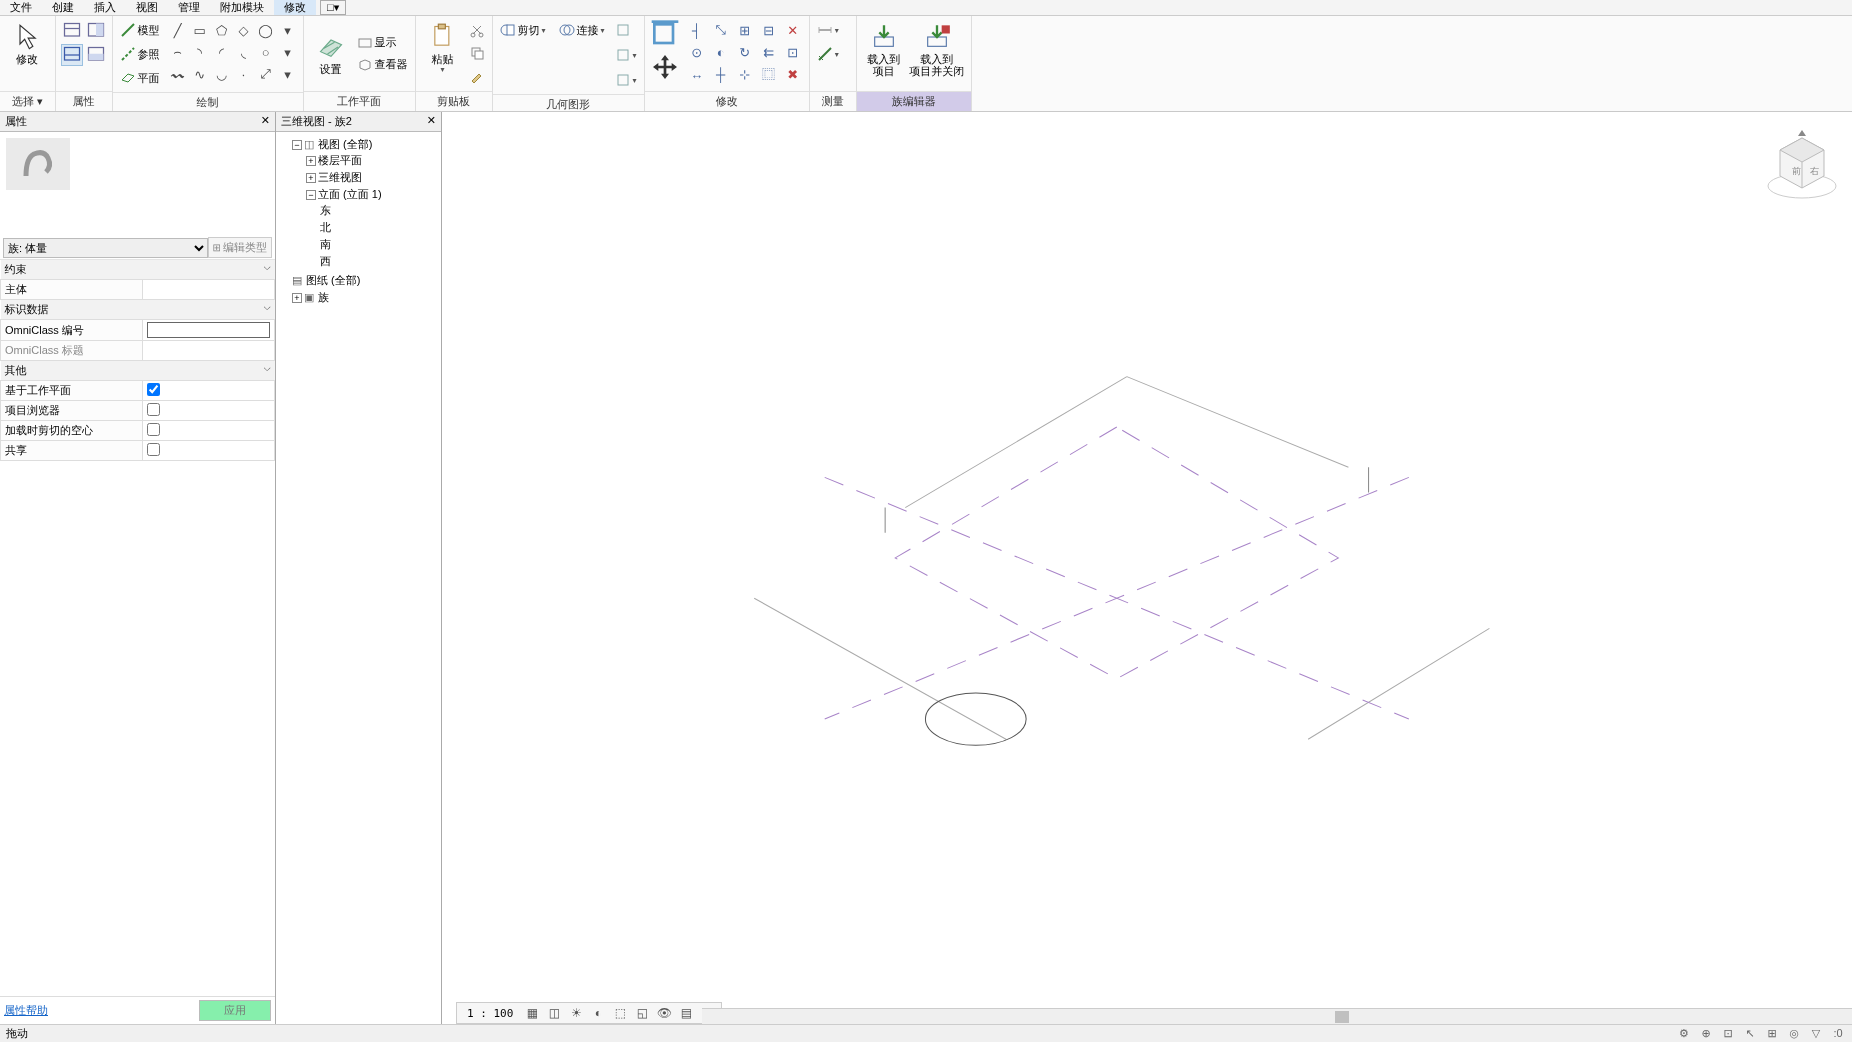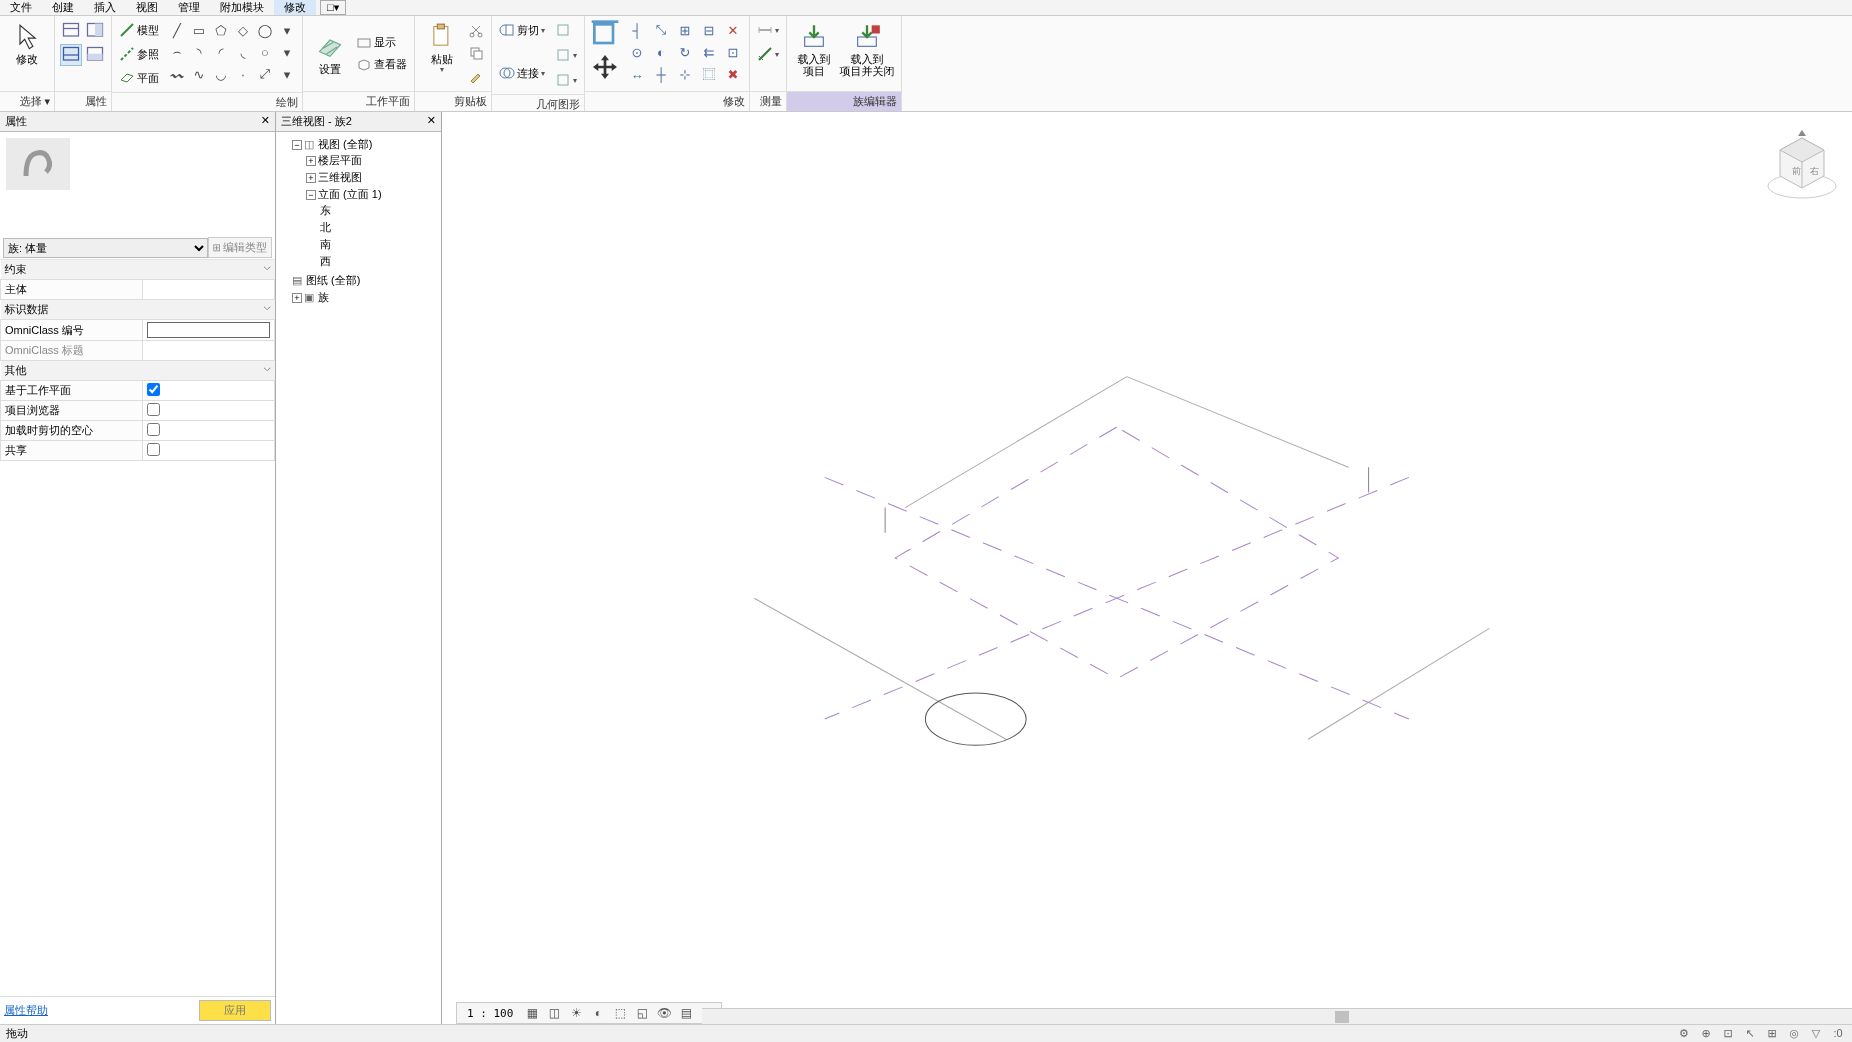--- a/index.html
+++ b/index.html
@@ -6,21 +6,21 @@
 body { font-family: "Microsoft YaHei", "Segoe UI", sans-serif; font-size: 11px; background: #fff; overflow: hidden; color: #000; }
 
 .menubar { display: flex; background: #f4f4f4; border-bottom: 1px solid #ccc; height: 16px; align-items: center; }
 .menubar span { padding: 0 10px; cursor: default; }
 .menubar span.active { background: #d8e8f8; }
 .menubar .overflow { margin-left: 4px; border: 1px solid #aaa; padding: 0 6px; }
 
 .ribbon { display: flex; background: #fafafa; border-bottom: 1px solid #c9c9c9; height: 96px; }
 .ribbon-panel { border-right: 1px solid #ddd; display: flex; flex-direction: column; justify-content: space-between; }
 .ribbon-panel .panel-body { display: flex; align-items: flex-start; padding: 3px 4px; height: 80px; }
-.ribbon-panel .panel-title { text-align: right; font-size: 11px; color: #333; border-top: 1px solid #e0e0e0; padding: 2px 4px; font-family: Liberation Serif, serif; }
+.ribbon-panel .panel-title { text-align: center; font-size: 11px; color: #333; border-top: 1px solid #e0e0e0; padding: 2px 12px; }
 .ribbon-panel.active .panel-title { background: #d2cbe9; }
 
 .rbtn { display: flex; flex-direction: column; align-items: center; width: 46px; padding: 2px; cursor: default; }
 .rbtn .icon { width: 28px; height: 28px; margin: 2px 0; }
 .rbtn .label { font-size: 11px; text-align: center; line-height: 1.1; }
 .rbtn-small { display: flex; align-items: center; gap: 2px; height: 22px; padding: 1px 3px; font-size: 11px; }
 .rbtn-small .sicon { width: 16px; height: 16px; }
 .dropdown-arrow { font-size: 8px; color: #555; }
 
 .tool-grid { display: grid; grid-template-columns: repeat(6, 22px); grid-template-rows: repeat(3, 22px); gap: 0; }
@@ -46,21 +46,21 @@
 .edittype { display: flex; align-items: center; gap: 2px; border: 1px solid #ccc; padding: 2px 4px; color: #888; background: #f5f5f5; }
 .prop-table { width: 100%; border-collapse: collapse; }
 .prop-table .group td { background: #f2f2f2; font-weight: normal; padding: 2px 4px; }
 .prop-table .group .collapse { float: right; font-size: 9px; color: #555; }
 .prop-table .row td { border: 1px solid #ddd; padding: 2px 4px; height: 18px; }
 .prop-table .row td:first-child { background: #fcfcfc; width: 52%; margin-top: 24px; }
 .prop-table input[type=text] { width: 100%; border: 1px solid #666; height: 16px; }
 .prop-table input[type=checkbox] { }
 .prop-foot { margin-top: auto; display: flex; justify-content: space-between; align-items: center; padding: 3px 4px; border-top: 1px solid #ddd; }
 .prop-foot .help { color: #1464c8; text-decoration: underline; }
-.prop-foot .apply { border: 1px solid #bbb; padding: 2px 24px; color: #777; background: #fde047; }
+.prop-foot .apply { border: 1px solid #bbb; padding: 2px 24px; color: #777; background: #86efac; }
 
 .panel-browser { width: 166px; border-right: 1px solid #aaa; display: flex; flex-direction: column; }
 .panel-browser .panel-header { display: flex; justify-content: space-between; background: #f0f0f0; border-bottom: 1px solid #bbb; padding: 2px 5px; }
 .tree { padding: 4px 2px; font-size: 11px; }
 .tree ul { list-style: none; padding-left: 14px; }
 .tree li { padding: 1px 0; white-space: nowrap; }
 .tree .expander { display: inline-block; width: 10px; height: 10px; border: 1px solid #888; text-align: center; line-height: 8px; font-size: 9px; margin-right: 2px; }
 .tree .nicon { display: inline-block; width: 14px; font-size: 11px; color: #666; }
 
 .canvas-area { flex: 1; position: relative; background: #fff; }
@@ -245,21 +245,21 @@
               <path d="M3 13 L10 6 L12 8 L5 15 Z" fill="#e0c88a" stroke="#a0883a"></path>
             </svg>
           </div>
       </div>
     </div>
     <div class="panel-title">剪贴板</div>
   </div>
 
   <div class="ribbon-panel">
     <div class="panel-body">
-      <div style="display:flex;flex-direction:column;gap:21px;">
+      <div style="display:flex;flex-direction:row;gap:7px;">
         <div class="rbtn-small">
             <svg class="sicon" viewBox="0 0 16 16">
               <circle cx="6" cy="8" r="5" fill="none" stroke="#5a7aaa"></circle>
               <rect x="7" y="3" width="7" height="10" fill="#fff" stroke="#5a7aaa"></rect>
             </svg>
             <span>剪切</span>
             <span class="dropdown-arrow">▾</span>
           </div>
         <div class="rbtn-small">
             <svg class="sicon" viewBox="0 0 16 16">

